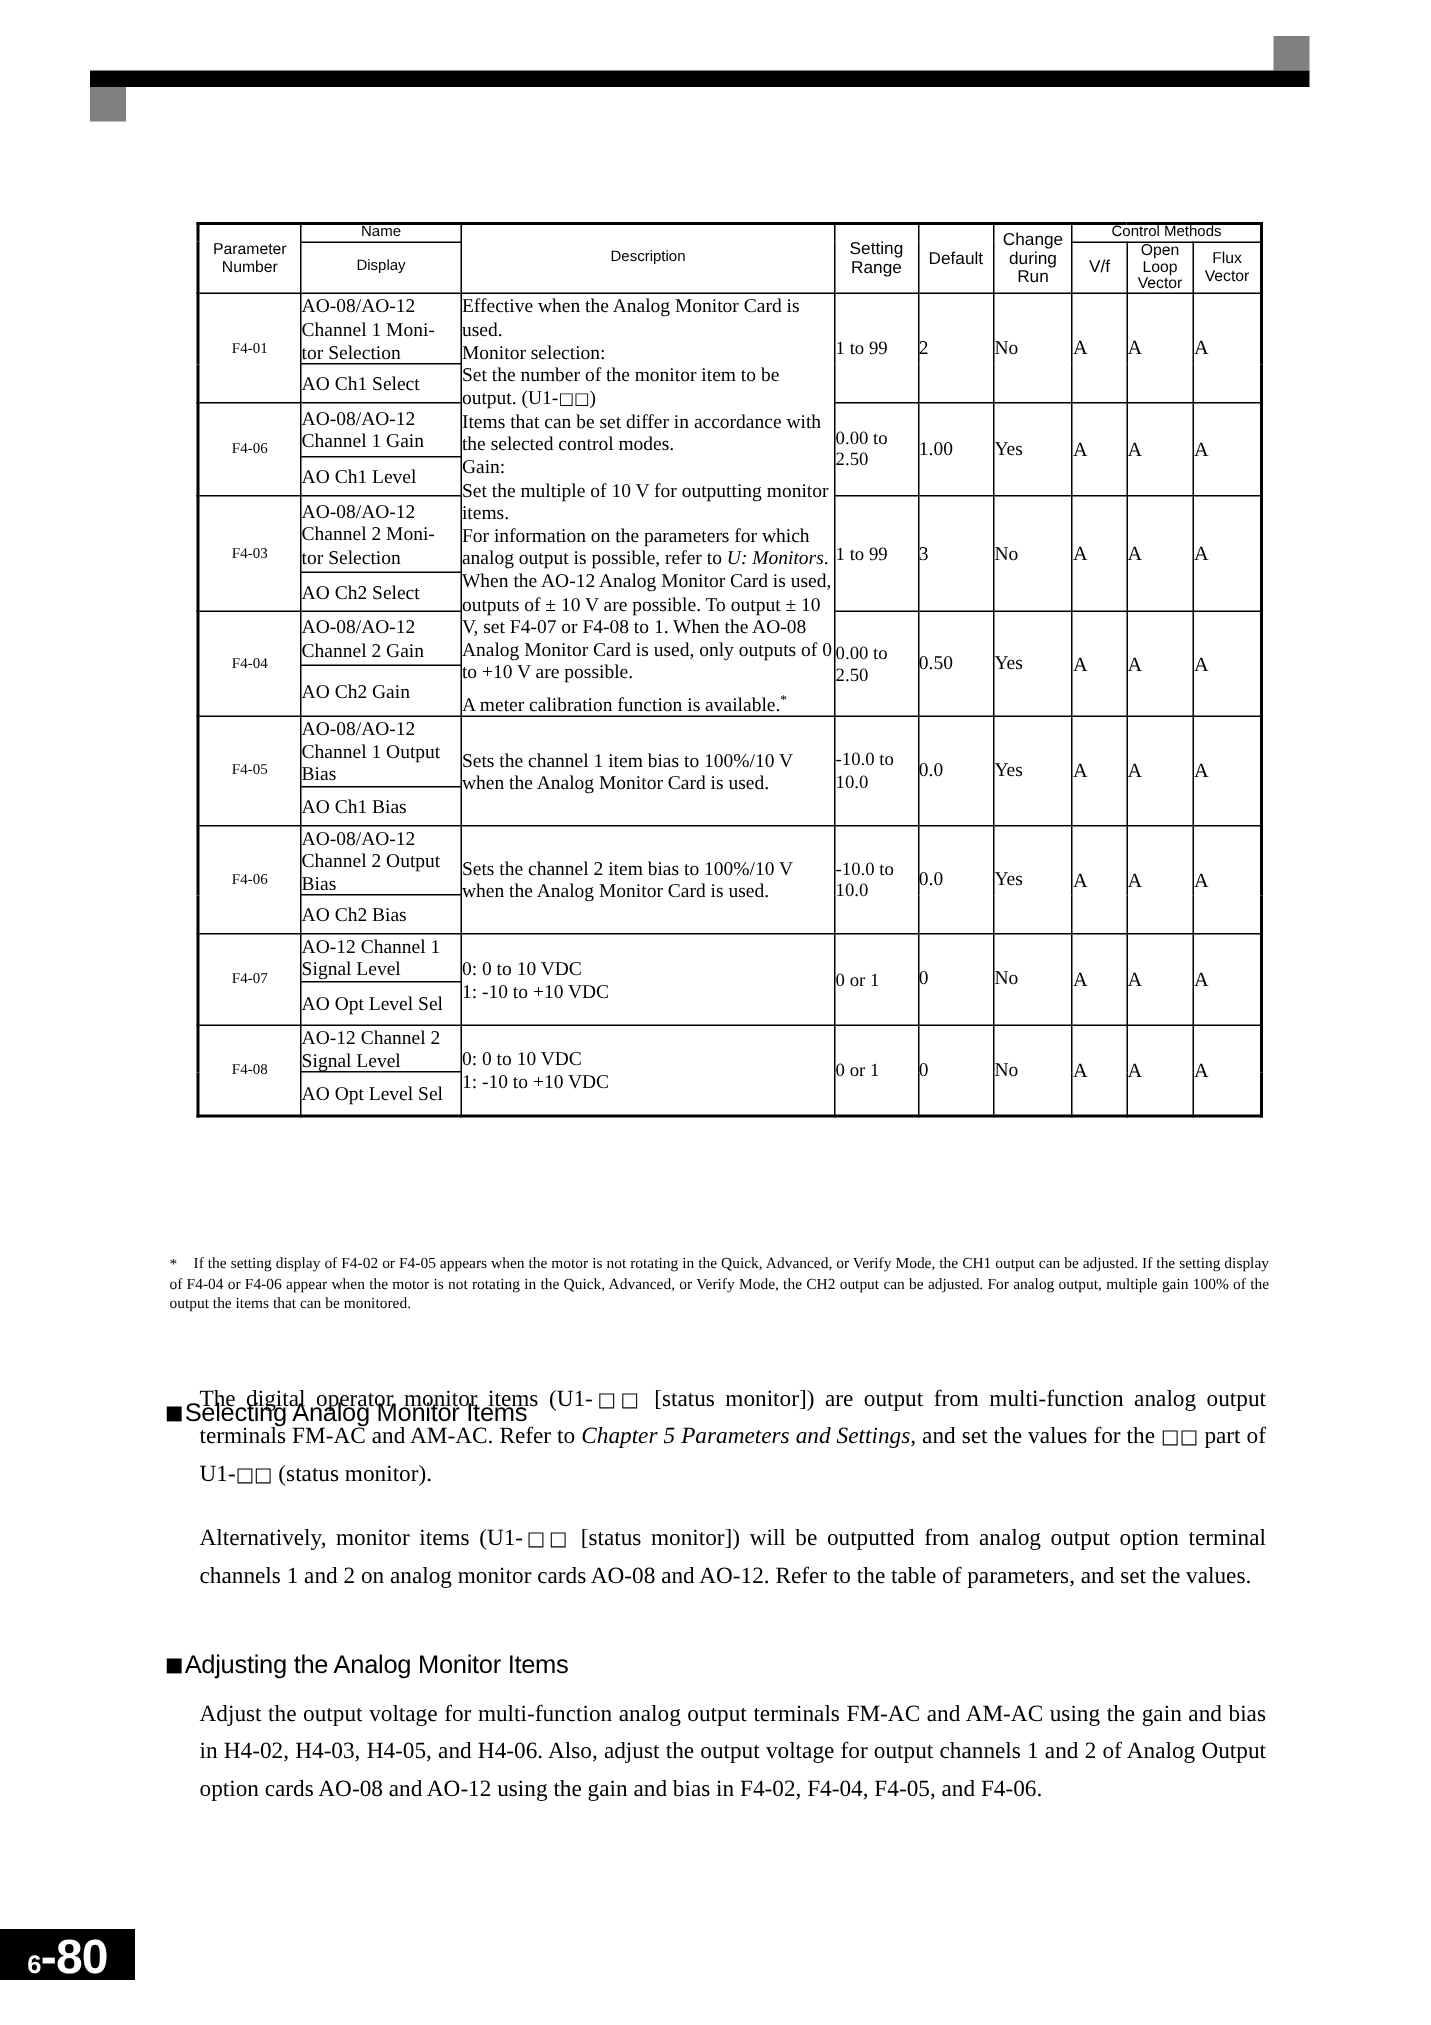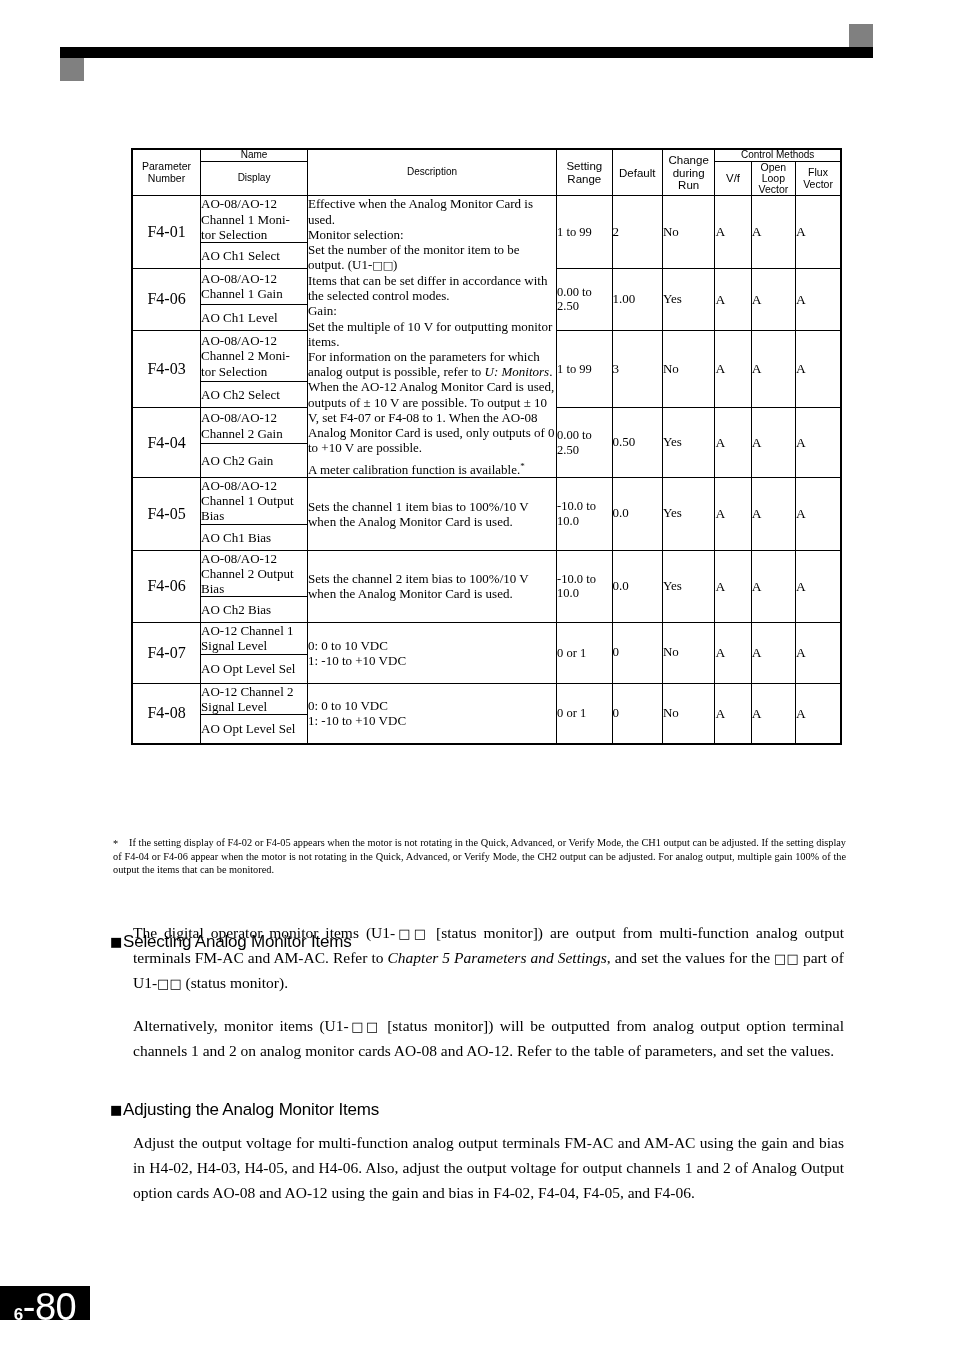--- a/index.html
+++ b/index.html
@@ -55,22 +55,22 @@
     display: flex;
     align-items: baseline;
     justify-content: center;
   }
   .page-num-chapter {
     font-size: 17px;
     font-weight: bold;
     letter-spacing: -0.5px;
   }
   .page-num-page {
-    font-size: 38px;
-    font-weight: normal;
+    font-size: 32px;
+    font-weight: bold;
     letter-spacing: -0.5px;
   }
 
   
   .tbl-wrap {
     position: absolute;
     left: 131px;
     top: 148px;
     width: 711px;
   }
@@ -95,21 +95,21 @@
     text-align: center;
     line-height: 1.07;
     font-size: 11.5px;
     padding: 2px 1px;
   }
   .hcell.big { font-size: 10px; }
   .hcell.small { font-size: 10.5px; }
 
   td.pnum {
     text-align: center;
-    font-size: 16px;
+    font-size: 10px;
     border-right: 1.6px solid #000;
     border-left: 1.6px solid #000;
   }
   td.name {
     font-size: 13px;
     padding: 3px 4px 3px 6px;
     line-height: 1.17;
     vertical-align: top;
   }
   td.name.disp {

